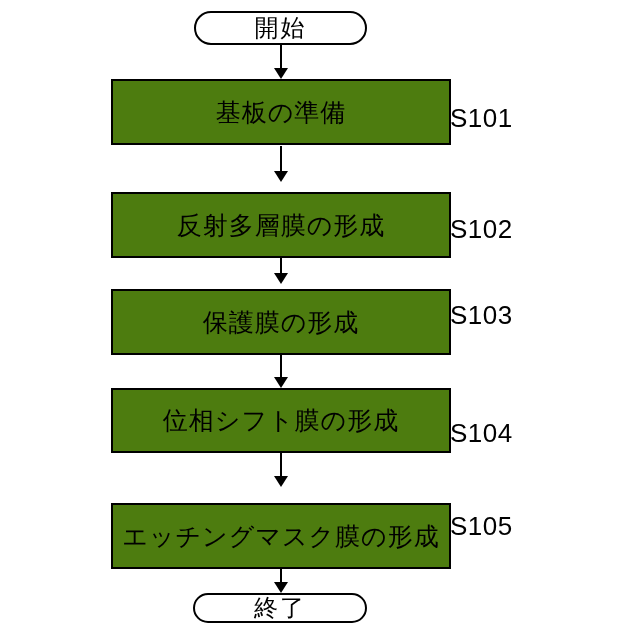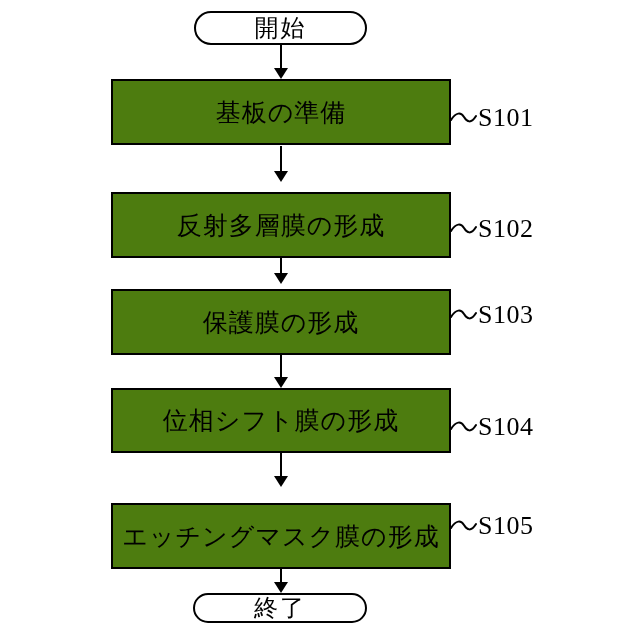--- a/index.html
+++ b/index.html
@@ -5,21 +5,21 @@
   html, body {
     margin: 0;
     padding: 0;
     background: #ffffff;
   }
   .canvas {
     position: relative;
     width: 584px;
     height: 640px;
     background: #ffffff;
-    font-family: Liberation Serif, serif;
+    font-family: Liberation Sans, sans-serif;
     color: #000000;
     overflow: hidden;
   }
   
   .terminal {
     position: absolute;
     box-sizing: border-box;
     border: 2px solid #000000;
     border-radius: 18px;
     background: #ffffff;
@@ -55,25 +55,26 @@
   
   .step-id {
     position: absolute;
     left: 450px;
     height: 30px;
     display: flex;
     align-items: center;
     font-size: 26px;
     letter-spacing: 0.5px;
     white-space: nowrap;
+    flex-direction: column;
   }
   .sid-0 { top: 103px; }
   .sid-1 { top: 206px; margin-top: 8px; }
   .sid-2 { top: 300px; }
-  .sid-3 { top: 412px; }
+  .sid-3 { top: 412px; gap: 6px; }
   .sid-4 { top: 511px; }
   .tilde-svg { display: block; margin-right: 1px; }
   
   .arrow {
     position: absolute;
     left: 280px;
     width: 2px;
     background: #000000;
   }
   .arrow::after {

